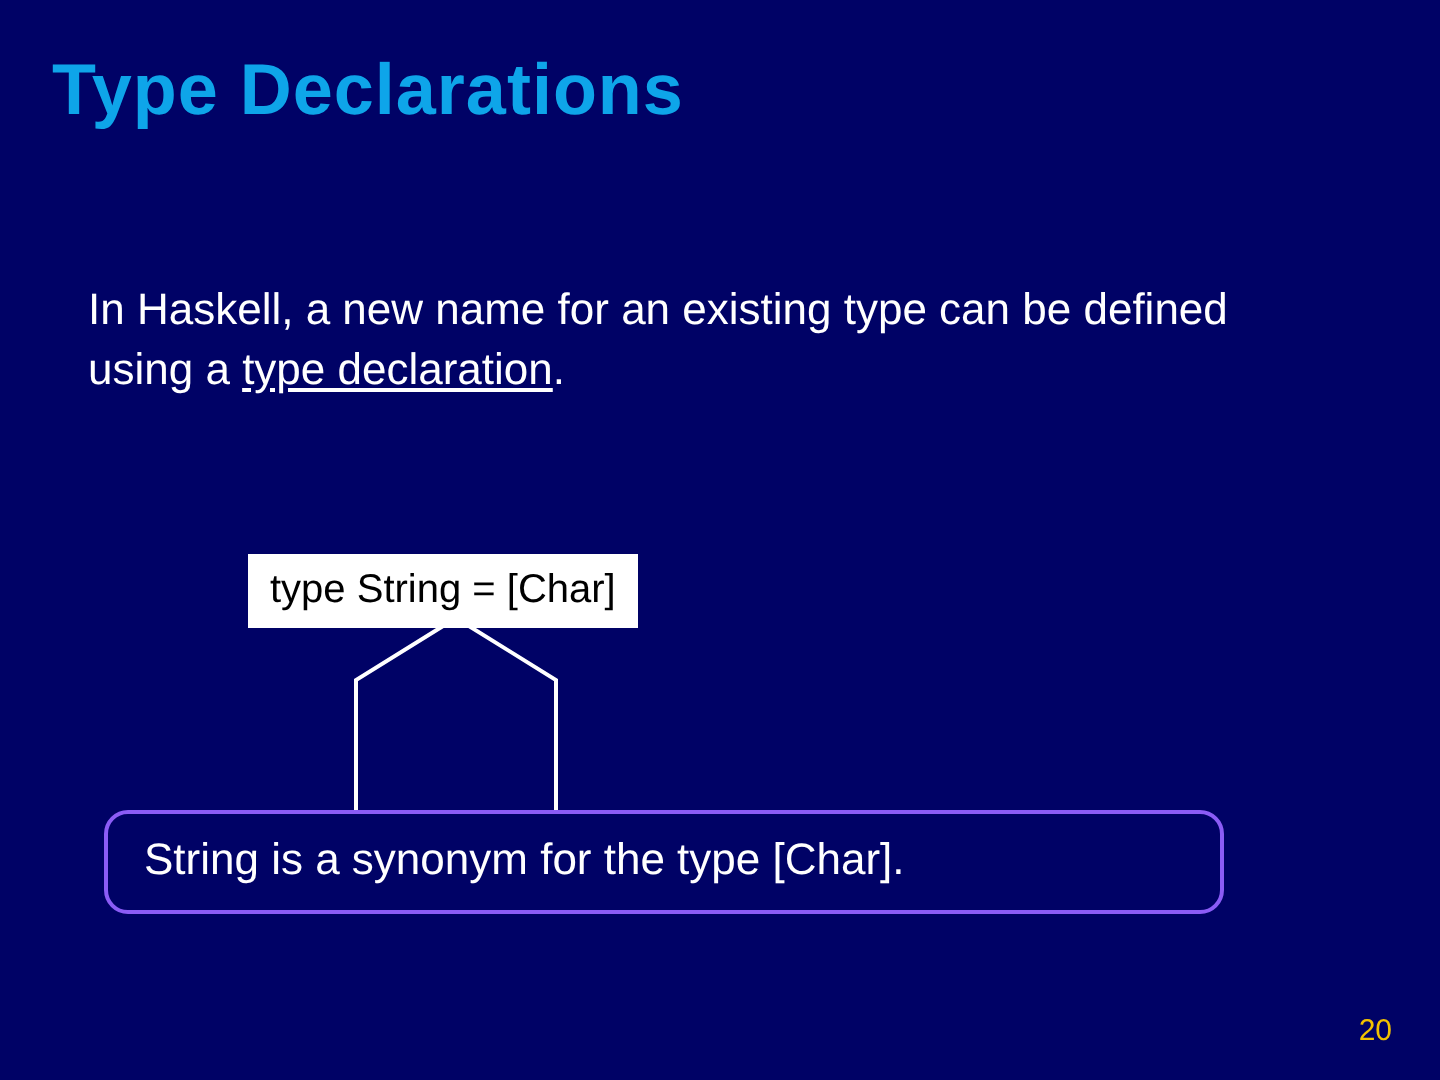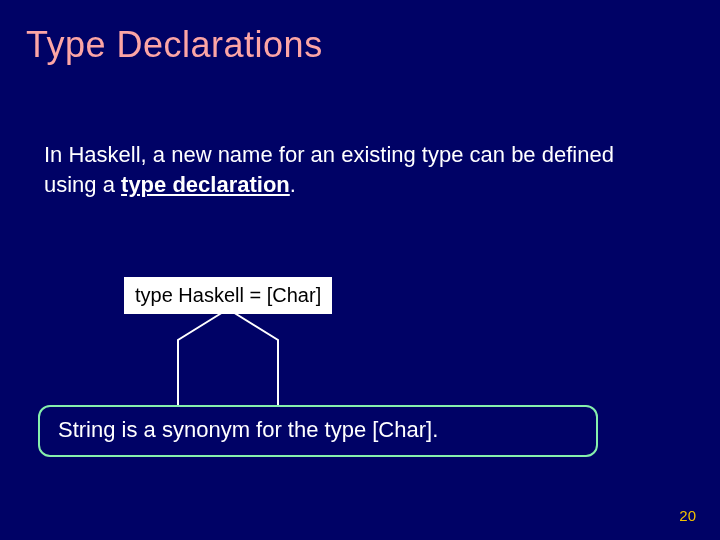--- a/index.html
+++ b/index.html
@@ -15,56 +15,55 @@
   .slide {
     position: relative;
     width: 720px;
     height: 540px;
   }
   .title {
     position: absolute;
     left: 26px;
     top: 24px;
     font-family: Arial, Helvetica, sans-serif;
-    font-weight: 400;
+    font-weight: 700;
     font-size: 36px;
-    color: #fca5a5;
+    color: #0ea5e9;
     letter-spacing: 0.5px;
   }
   .body-text {
     position: absolute;
     left: 44px;
     top: 140px;
     width: 600px;
     font-size: 22px;
     line-height: 1.35;
     color: #fff;
   }
   .body-text .decl {
     text-decoration: underline;
-    font-weight: bold;
   }
   .code-box {
     position: absolute;
     left: 124px;
     top: 277px;
     background: #ffffff;
     color: #000;
     font-family: Arial, Helvetica, sans-serif;
     font-size: 20px;
     padding: 6px 10px 6px 10px;
     border: 1px solid #fff;
   }
   .callout-box {
     position: absolute;
-    left: 38px;
+    left: 52px;
     top: 405px;
     width: 560px;
     background: #000266;
-    border: 2px solid #86efac;
+    border: 2px solid #8b5cf6;
     border-radius: 12px;
     padding: 10px 18px 12px 18px;
     font-size: 22px;
     color: #fff;
     box-sizing: border-box;
   }
   .page-num {
     position: absolute;
     right: 24px;
     bottom: 16px;
@@ -83,21 +82,21 @@
 <body>
 
 <div class="slide">
 
   <div class="title">Type Declarations</div>
 
   <div class="body-text">
     <span>In Haskell, a new name for an existing type can be defined using a </span><span class="decl">type declaration</span><span>.</span>
   </div>
 
-  <div class="code-box">type Haskell = [Char]</div>
+  <div class="code-box">type String = [Char]</div>
 
   <svg class="connector" width="720" height="540">
     <polyline points="178,405 178,340 228,309" fill="none" stroke="#ffffff" stroke-width="2"></polyline>
     <polyline points="278,405 278,340 228,309" fill="none" stroke="#ffffff" stroke-width="2"></polyline>
   </svg>
 
   <div class="callout-box">String is a synonym for the type [Char].</div>
 
   <div class="page-num">20</div>
 

